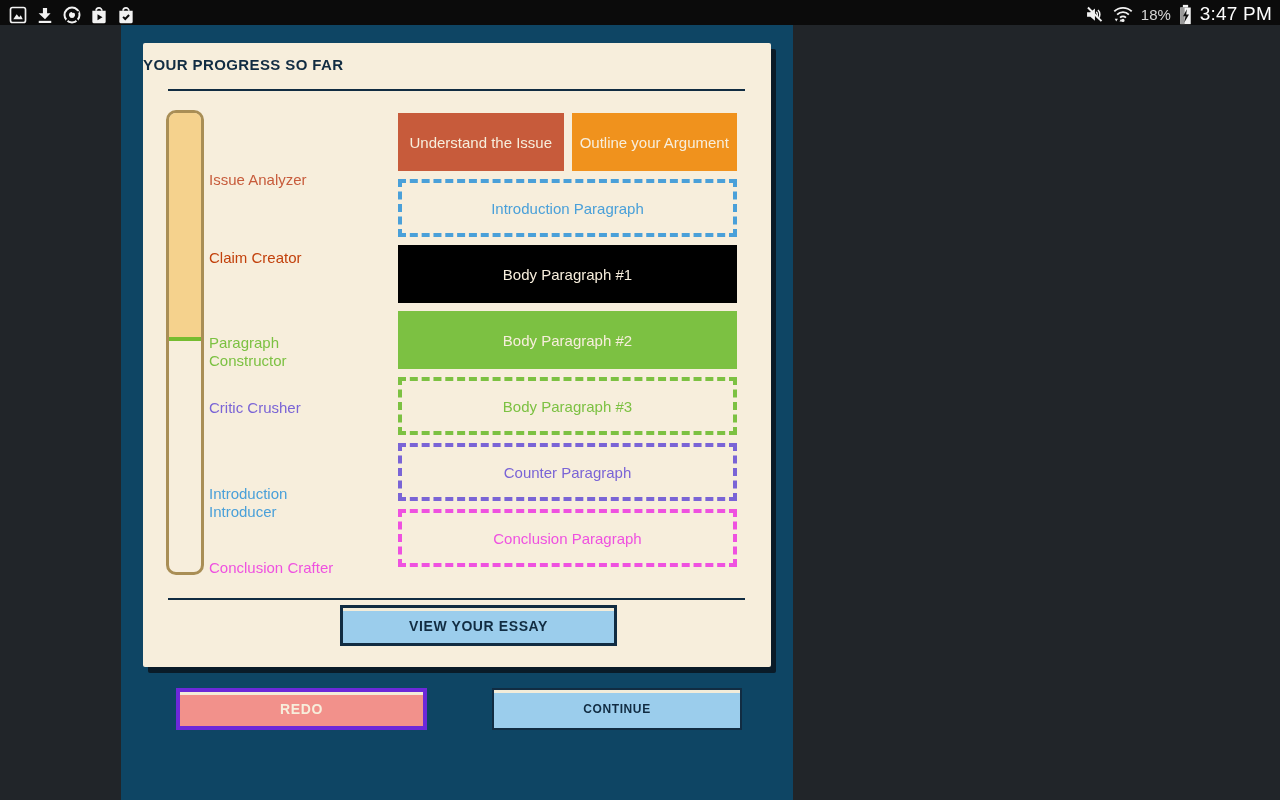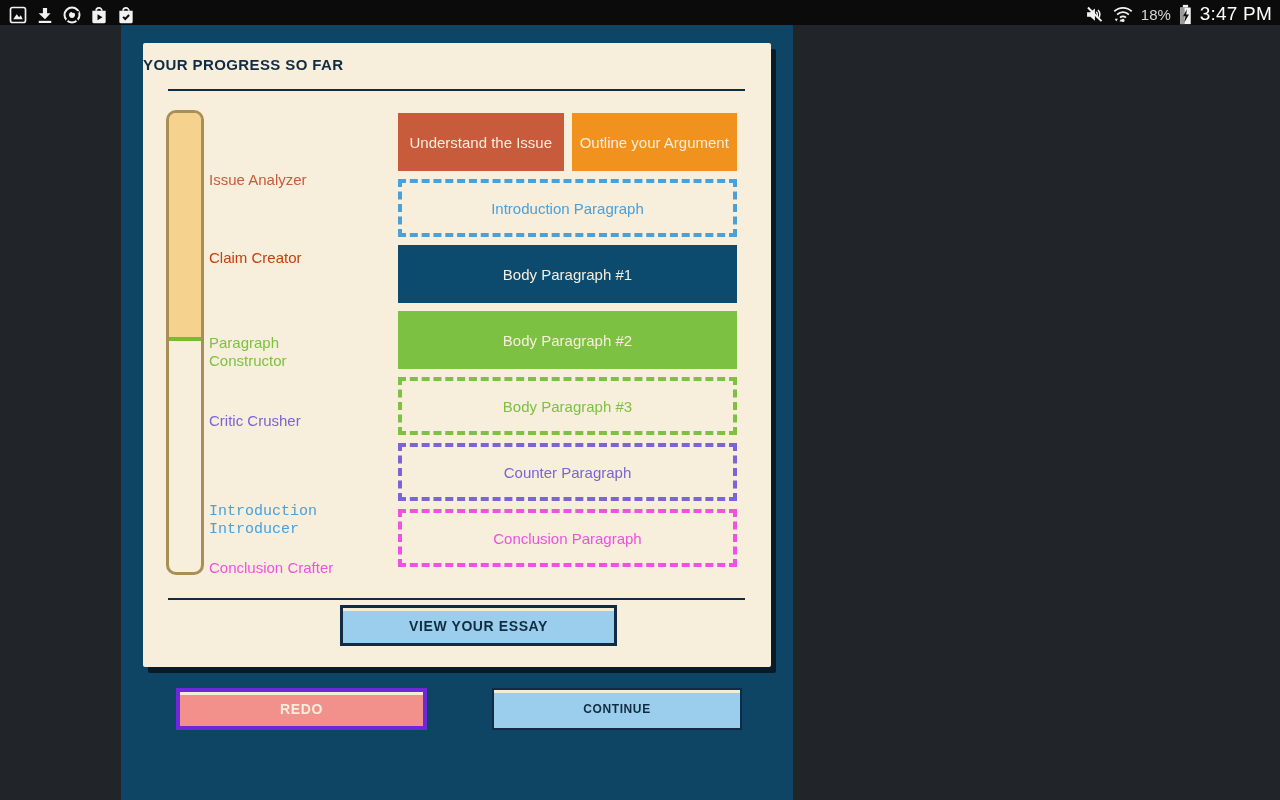--- a/index.html
+++ b/index.html
@@ -50,22 +50,22 @@
   .progress-marker { position:absolute; left:0; right:0; height:4px; background:#76bc30; }
 
   
   .milestones { position:absolute; left:66px; top:0; width:150px; height:100%; }
   .milestone {
     position:absolute; left:0; width:148px; font-size:15px; line-height:18px;
   }
   .milestone:nth-child(1) { top:128px; }
   .milestone:nth-child(2) { top:206px; }
   .milestone:nth-child(3) { top:291px; }
-  .milestone:nth-child(4) { top:369px; }
-  .milestone:nth-child(5) { top:460px;font-family:Liberation Mono, monospace; }
+  .milestone:nth-child(4) { top:356px; }
+  .milestone:nth-child(5) { top:442px; }
   .milestone:nth-child(6) { top:516px; }
 
   
   .blocks {
     position:absolute; left:255px; top:70px; width:339px;
     display:flex; flex-wrap:wrap; gap:8px; align-content:flex-start;
   }
   .block {
     height:58px; flex:0 0 100%; display:flex; align-items:center;
     justify-content:center; font-size:15px; text-align:center; white-space:nowrap;
@@ -185,21 +185,21 @@
         <div class="milestone" style="color: rgb(124, 193, 66);">Paragraph Constructor</div>
         <div class="milestone" style="color: rgb(122, 100, 214);">Critic Crusher</div>
         <div class="milestone" style="color: rgb(74, 160, 217);">Introduction Introducer</div>
         <div class="milestone" style="color: rgb(239, 81, 224);">Conclusion Crafter</div>
       </div>
 
     <div class="blocks">
         <div class="block solid half" style="background: rgb(199, 91, 59);">Understand the Issue</div>
         <div class="block solid half" style="background: rgb(240, 146, 29);">Outline your Argument</div>
         <div class="block dashed" style="border-color: rgb(74, 160, 217); color: rgb(74, 160, 217);">Introduction Paragraph</div>
-        <div class="block solid" style="background: #0c4a6e;">Body Paragraph #1</div>
+        <div class="block solid" style="background: #000000;">Body Paragraph #1</div>
         <div class="block solid" style="background: rgb(124, 193, 66);">Body Paragraph #2</div>
         <div class="block dashed" style="border-color: rgb(124, 193, 66); color: rgb(124, 193, 66);">Body Paragraph #3</div>
         <div class="block dashed" style="border-color: rgb(122, 100, 214); color: rgb(122, 100, 214);">Counter Paragraph</div>
         <div class="block dashed" style="border-color: rgb(239, 81, 224); color: rgb(239, 81, 224);">Conclusion Paragraph</div>
       </div>
 
     <div class="divider bottom"></div>
     <button class="btn view-btn">VIEW YOUR ESSAY</button>
   </div>
 

